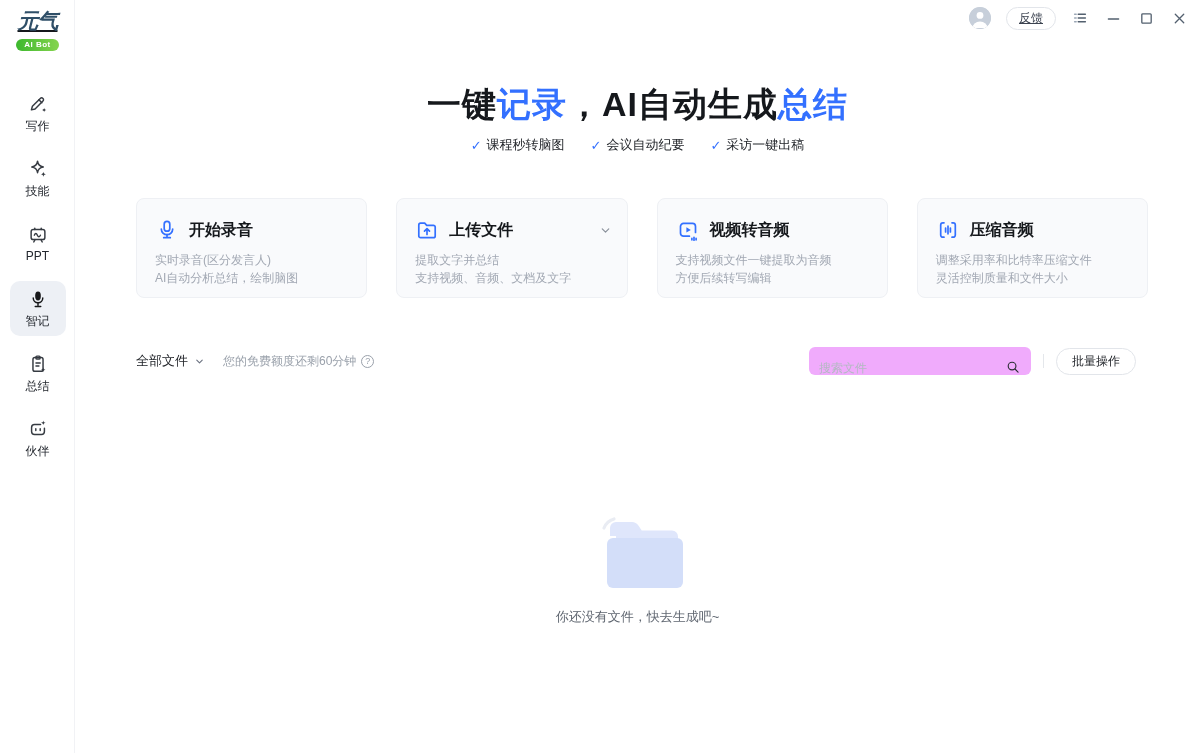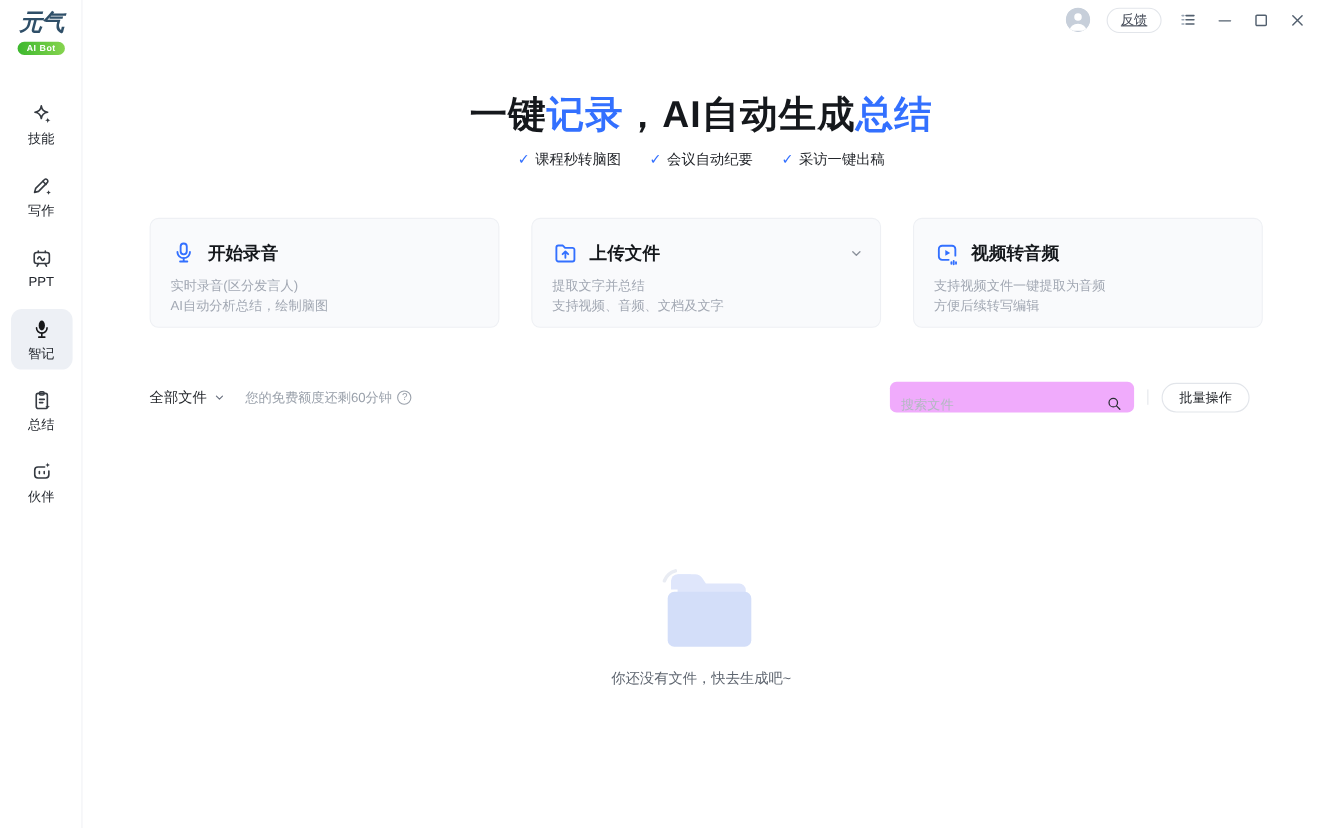--- a/index.html
+++ b/index.html
@@ -7,21 +7,21 @@
   body {
     font-family:"Liberation Sans","DejaVu Sans",sans-serif;
     background:#ffffff; position:relative; overflow:hidden;
     color:#15181c;
   }
   svg { display:block; }
 
   
   .sidebar { position:absolute; left:0; top:0; width:75px; height:753px;
     background:#fff; border-right:1px solid #f1f2f5; }
-  .logo { position:absolute; top:9px; left:0; width:75px; text-align:center; }
+  .logo { position:absolute; top:9px; left:0; width:75px; text-align:center;text-decoration:underline; }
   .logo-text { font-size:21px; font-weight:800; font-style:italic;
     color:#2f4f68; letter-spacing:-1px; line-height:24px; }
   .logo-badge { display:inline-block; margin-top:1px;
     background:linear-gradient(90deg,#3db82e,#86d44f);
     color:#fff; font-size:8px; font-weight:700; padding:1.5px 8px;
     border-radius:9px; letter-spacing:.5px; }
   .nav { position:absolute; top:86px; left:0; width:75px;
     display:flex; flex-direction:column; align-items:center; }
   .nav-item { width:75px; height:65px; display:flex; justify-content:center; }
   .nav-box { width:56px; height:55px; border-radius:10px; cursor:pointer;
@@ -98,38 +98,38 @@
     <div class="logo-text">元气</div>
     <div class="logo-badge">AI Bot</div>
   </div>
 
   <nav class="nav">
 
     <div class="nav-item">
       <div class="nav-box">
         <span class="nav-icon">
           <svg viewBox="0 0 24 24" fill="none" stroke="currentColor" stroke-width="1.6" stroke-linecap="round" stroke-linejoin="round">
-              <path d="M11.5 3.5c.5 3.9 2.4 5.8 6.3 6.3-3.9.5-5.8 2.4-6.3 6.3-.5-3.9-2.4-5.8-6.3-6.3 3.9-.5 5.8-2.4 6.3-6.3z"></path>
-              <path fill="currentColor" stroke="none" d="M17.9 15c.25 1.75 1.1 2.6 2.85 2.85-1.75.25-2.6 1.1-2.85 2.85-.25-1.75-1.1-2.6-2.85-2.85 1.75-.25 2.6-1.1 2.85-2.85z"></path>
-            </svg>
-        </span>
-        <span class="nav-label">技能</span>
-      </div>
-    </div>
-
-    <div class="nav-item">
-      <div class="nav-box">
-        <span class="nav-icon">
-          <svg viewBox="0 0 24 24" fill="none" stroke="currentColor" stroke-width="1.6" stroke-linecap="round" stroke-linejoin="round">
               <path d="M4.8 18.4l1.1-3.9 8.6-8.6a2.05 2.05 0 0 1 2.9 2.9l-8.6 8.6-4 1z"></path>
               <path d="M13 7.4l3.2 3.2"></path>
               <path fill="currentColor" stroke="none" d="M18.7 16.1c.2 1.5.95 2.25 2.45 2.45-1.5.2-2.25.95-2.45 2.45-.2-1.5-.95-2.25-2.45-2.45 1.5-.2 2.25-.95 2.45-2.45z"></path>
             </svg>
         </span>
         <span class="nav-label">写作</span>
+      </div>
+    </div>
+
+    <div class="nav-item">
+      <div class="nav-box">
+        <span class="nav-icon">
+          <svg viewBox="0 0 24 24" fill="none" stroke="currentColor" stroke-width="1.6" stroke-linecap="round" stroke-linejoin="round">
+              <path d="M11.5 3.5c.5 3.9 2.4 5.8 6.3 6.3-3.9.5-5.8 2.4-6.3 6.3-.5-3.9-2.4-5.8-6.3-6.3 3.9-.5 5.8-2.4 6.3-6.3z"></path>
+              <path fill="currentColor" stroke="none" d="M17.9 15c.25 1.75 1.1 2.6 2.85 2.85-1.75.25-2.6 1.1-2.85 2.85-.25-1.75-1.1-2.6-2.85-2.85 1.75-.25 2.6-1.1 2.85-2.85z"></path>
+            </svg>
+        </span>
+        <span class="nav-label">技能</span>
       </div>
     </div>
 
     <div class="nav-item">
       <div class="nav-box">
         <span class="nav-icon">
           <svg viewBox="0 0 24 24" fill="none" stroke="currentColor" stroke-width="1.6" stroke-linecap="round" stroke-linejoin="round">
               <path d="M8.5 6V4.6M15.5 6V4.6"></path>
               <rect x="4.5" y="6" width="15" height="11" rx="2.4"></rect>
               <path d="M8 12.2c1.1-2.4 2.2-2.4 3.3 0s2.2 2.4 3.3 0"></path>
@@ -281,20 +281,36 @@
           </svg>
       </span>
       <span class="card-title">视频转音频</span>
     </div>
     <div class="card-desc">
       <div>支持视频文件一键提取为音频</div>
       <div>方便后续转写编辑</div>
     </div>
   </div>
 
+  <div class="card">
+    <div class="card-head">
+      <span class="card-icon">
+        <svg viewBox="0 0 24 24" fill="none" stroke="currentColor" stroke-width="1.7" stroke-linecap="round" stroke-linejoin="round">
+            <path d="M8 4.8H6.8a2.1 2.1 0 0 0-2.1 2.1v10.2a2.1 2.1 0 0 0 2.1 2.1H8"></path>
+            <path d="M16 4.8h1.2a2.1 2.1 0 0 1 2.1 2.1v10.2a2.1 2.1 0 0 1-2.1 2.1H16"></path>
+            <path d="M9.6 10.1v3.8M12 8.2v7.6M14.4 10.1v3.8"></path>
+          </svg>
+      </span>
+      <span class="card-title">压缩音频</span>
+    </div>
+    <div class="card-desc">
+      <div>调整采用率和比特率压缩文件</div>
+      <div>灵活控制质量和文件大小</div>
+    </div>
+  </div>
 </div>
 
 <div class="filebar">
   <span class="filter">
     <span>全部文件</span>
     <span class="filter-chevron">
       <svg viewBox="0 0 24 24" fill="none" stroke="currentColor" stroke-width="2.4" stroke-linecap="round" stroke-linejoin="round">
           <path d="M6 9l6 6 6-6"></path>
         </svg>
     </span>

